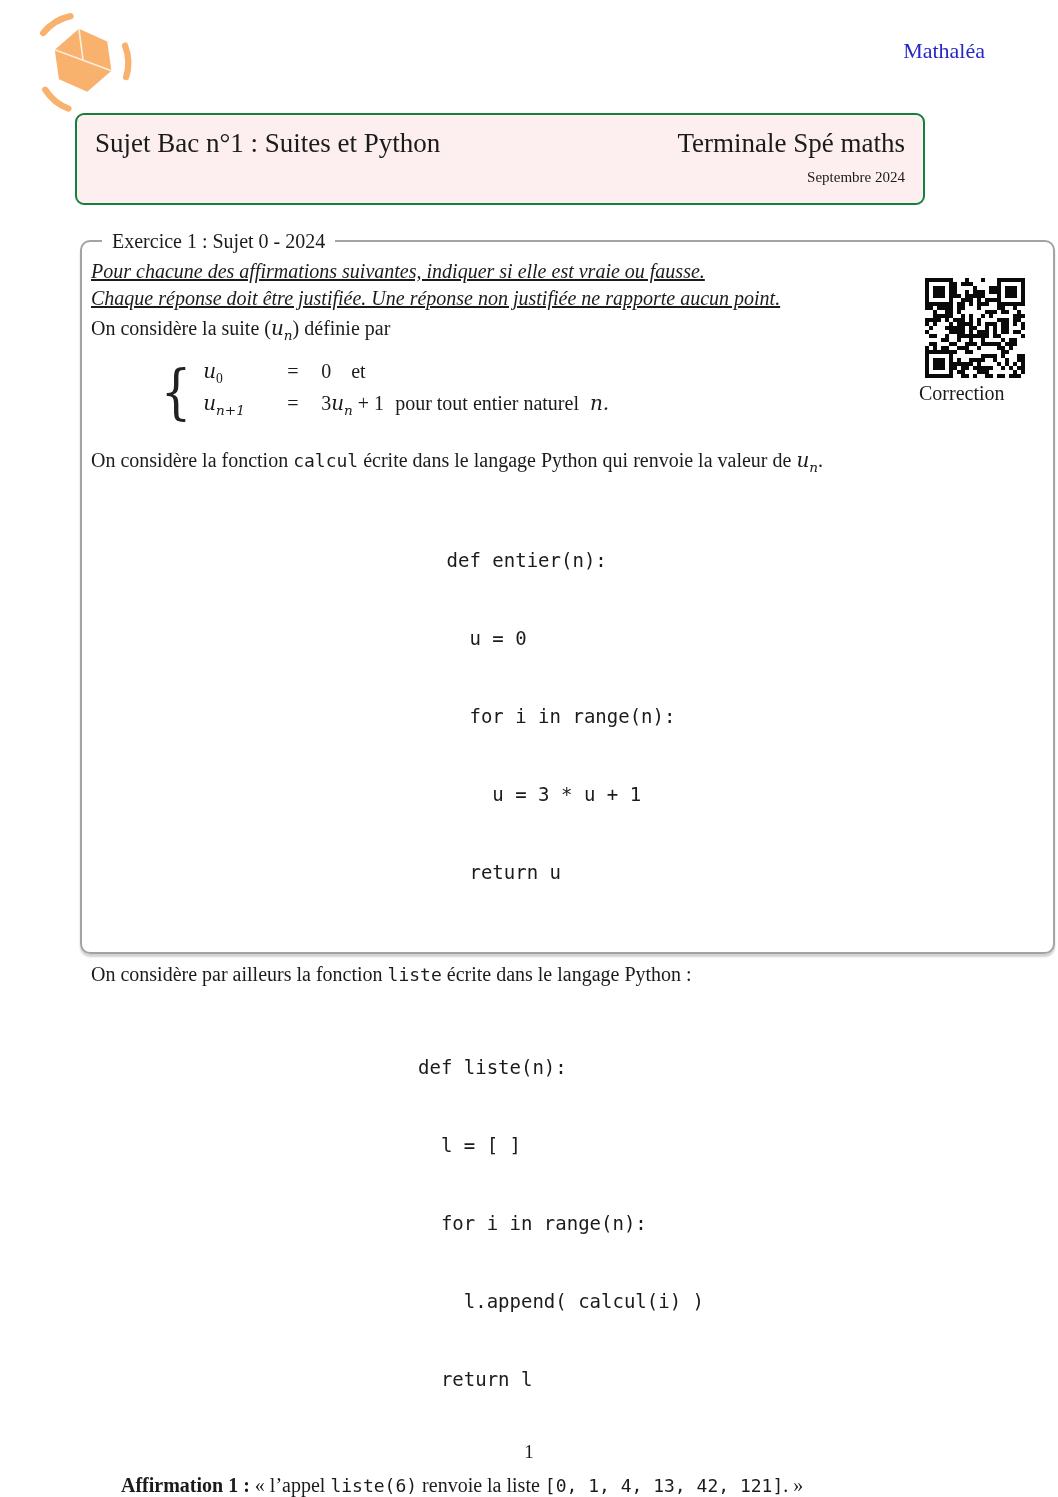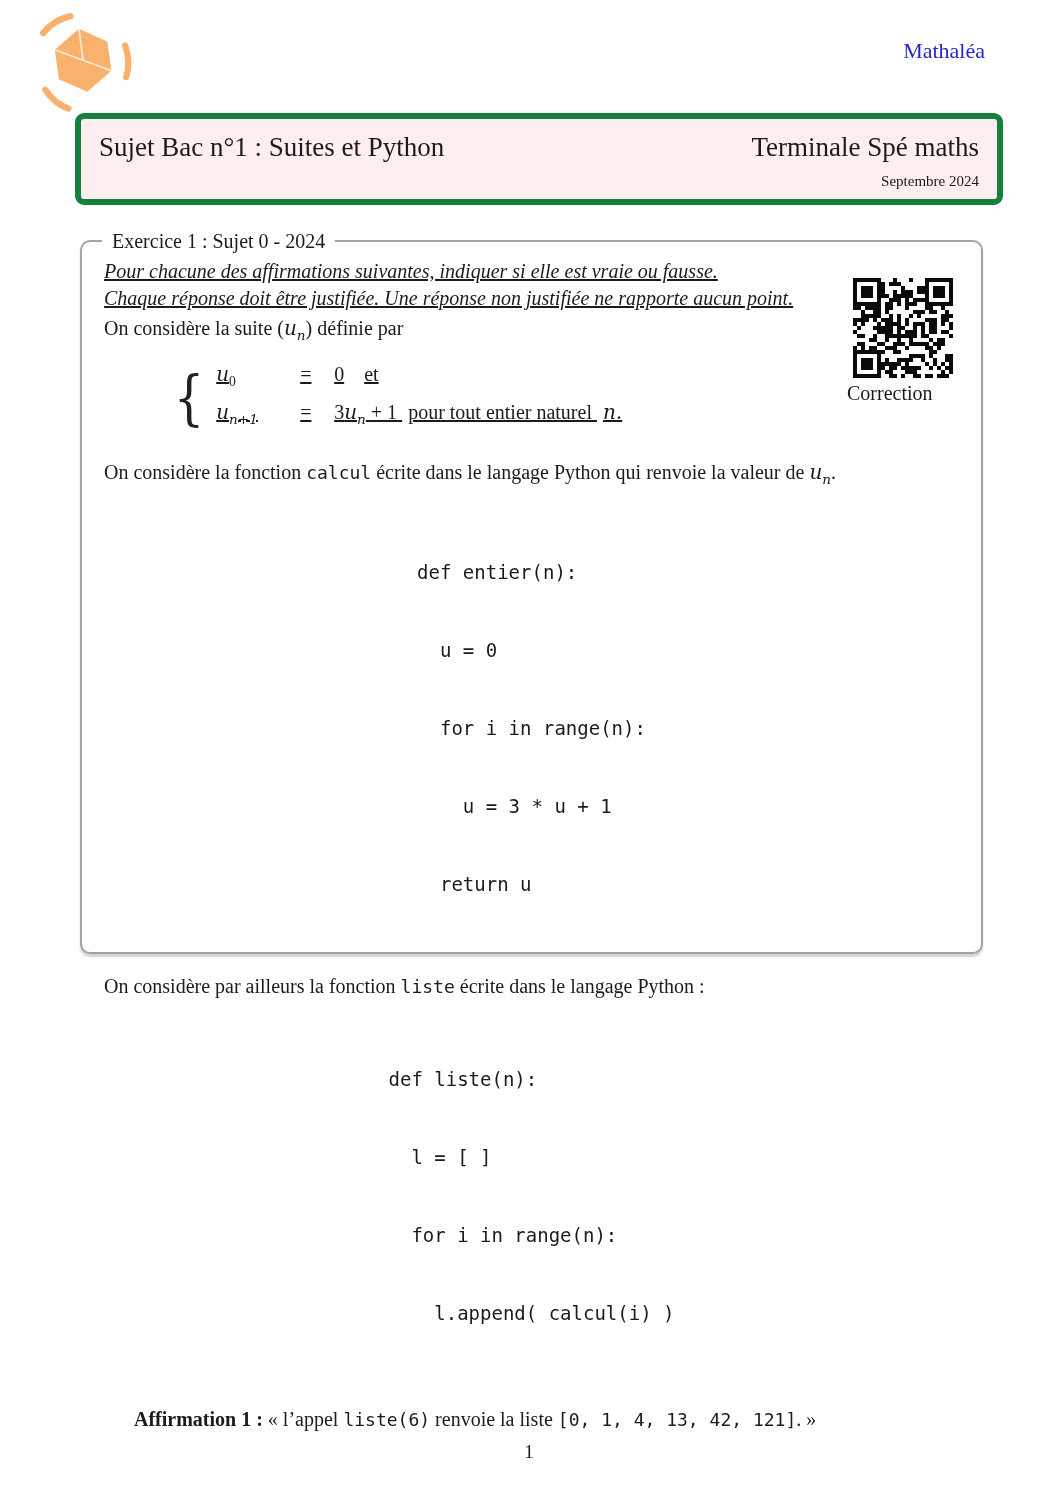--- a/index.html
+++ b/index.html
@@ -11,35 +11,35 @@
 
   
   .logo { position:absolute; left:26px; top:12px; width:110px; height:105px; }
   .brand {
     position:absolute; top:38px; right:73px;
     font-size:22px; color:#2727c8; text-decoration:none;margin-left:44px;
   }
 
   
   .title-box {
-    position:absolute; left:75px; top:113px; width:928px; height:92px;
-    background:#fdeef0; border:6px solid #15803d; border-radius:9px;
+    position:absolute; left:75px; top:113px; width:850px; height:92px;
+    background:#fdeef0; border:2px solid #15803d; border-radius:9px;
     padding:13px 18px 8px 18px;
   }
   .title-row { display:flex; justify-content:space-between; align-items:baseline; }
   .title-main { font-size:27px; font-weight:normal; }
   .title-level { font-size:27px; }
   .title-date { text-align:right; font-size:15px; margin-top:10px; }
 
   
   .exo-box {
-    position:absolute; left:80px; top:240px; width:903px; height:714px;
+    position:absolute; left:80px; top:240px; width:975px; height:714px;
     border:2px solid #a3a3a3; border-radius:10px;
     box-shadow:0 3px 2px rgba(0,0,0,0.18);
-    padding:16px 22px 12px 22px;
+    padding:16px 22px 12px 9px;
     font-size:20px; line-height:27px;
   }
   .exo-legend {
     position:absolute; top:-15px; left:20px;
     background:#ffffff; padding:0 10px; font-size:20px; line-height:28px;
   }
 
   .qr-wrap { float:right; width:112px; margin:20px 0 4px 14px; text-align:left; }
   .qr-svg { width:100px; height:100px; display:block; margin:0 auto; fill:#0a0a0a; background:#fff; }
   .qr-caption { font-size:20px; margin-top:2px; }
@@ -50,21 +50,21 @@
   em.v { font-style:italic; font-family:"DejaVu Serif", serif; }
   sub { font-size:68%; }
 
   .system { display:flex; align-items:center; margin:10px 0 0 66px; }
   .brace {
     font-family:"DejaVu Serif", serif; font-weight:300;
     font-size:60px; line-height:62px; transform:scaleX(0.8); color:#222;
     margin-right:8px;
   }
   .sys-rows { display:flex; flex-direction:column; }
-  .sys-row { display:grid; grid-template-columns:84px 34px auto; line-height:31px;text-decoration:underline; }
+  .sys-row { display:grid; grid-template-columns:84px 34px auto; line-height:25px; }
   .sys-et { margin-left:20px; }
   .sys-sp { margin-left:6px; }
 
   .para { margin-top:24px; }
   code.inline { font-family:"DejaVu Sans Mono", monospace; font-size:18px; }
 
   .codeblock {
     width:max-content; margin:14px auto 0 auto;
     font-family:"DejaVu Sans Mono", monospace; font-size:19px; line-height:26px;
     white-space:pre; text-align:left;
@@ -497,20 +497,21 @@
       <span>On considère par ailleurs la fonction</span>
       <code class="inline">liste</code>
       <span>écrite dans le langage Python :</span>
     </div>
 
     <div class="codeblock">
       <div>def liste(n):</div>
       <div>  l = [ ]</div>
       <div>  for i in range(n):</div>
       <div>    l.append( calcul(i) )</div>
+      <div>  return l</div>
     </div>
 
     <div class="affirmations">
 
       <div class="aff">
         <b>Affirmation 1 :</b>
         <span>« l’appel</span>
         <code class="inline">liste(6)</code>
         <span>renvoie la liste</span>
         <code class="inline">[0, 1, 4, 13, 42, 121]</code><span>. »</span>

